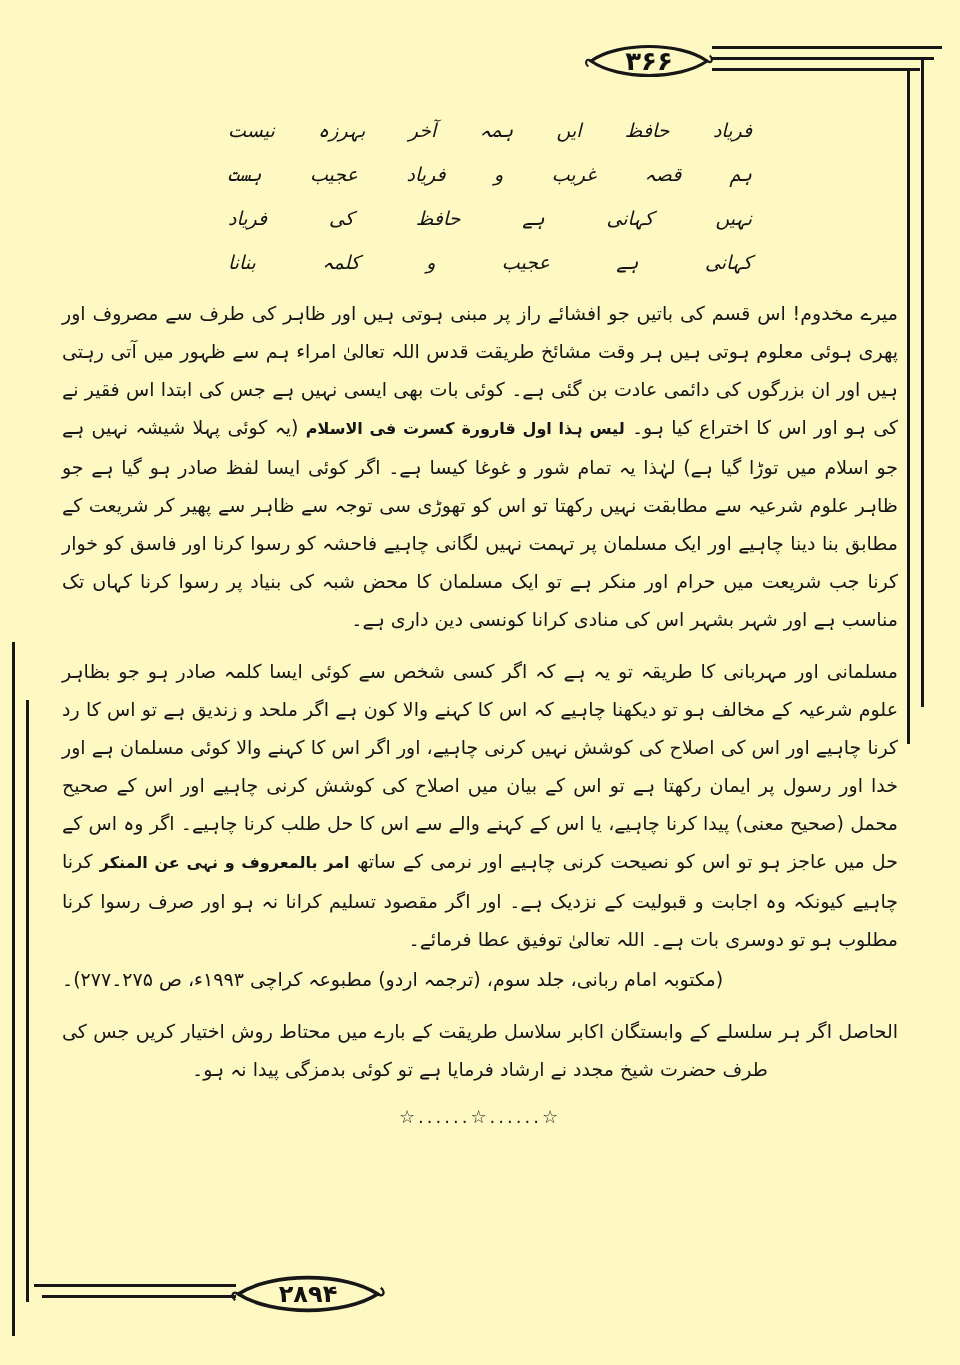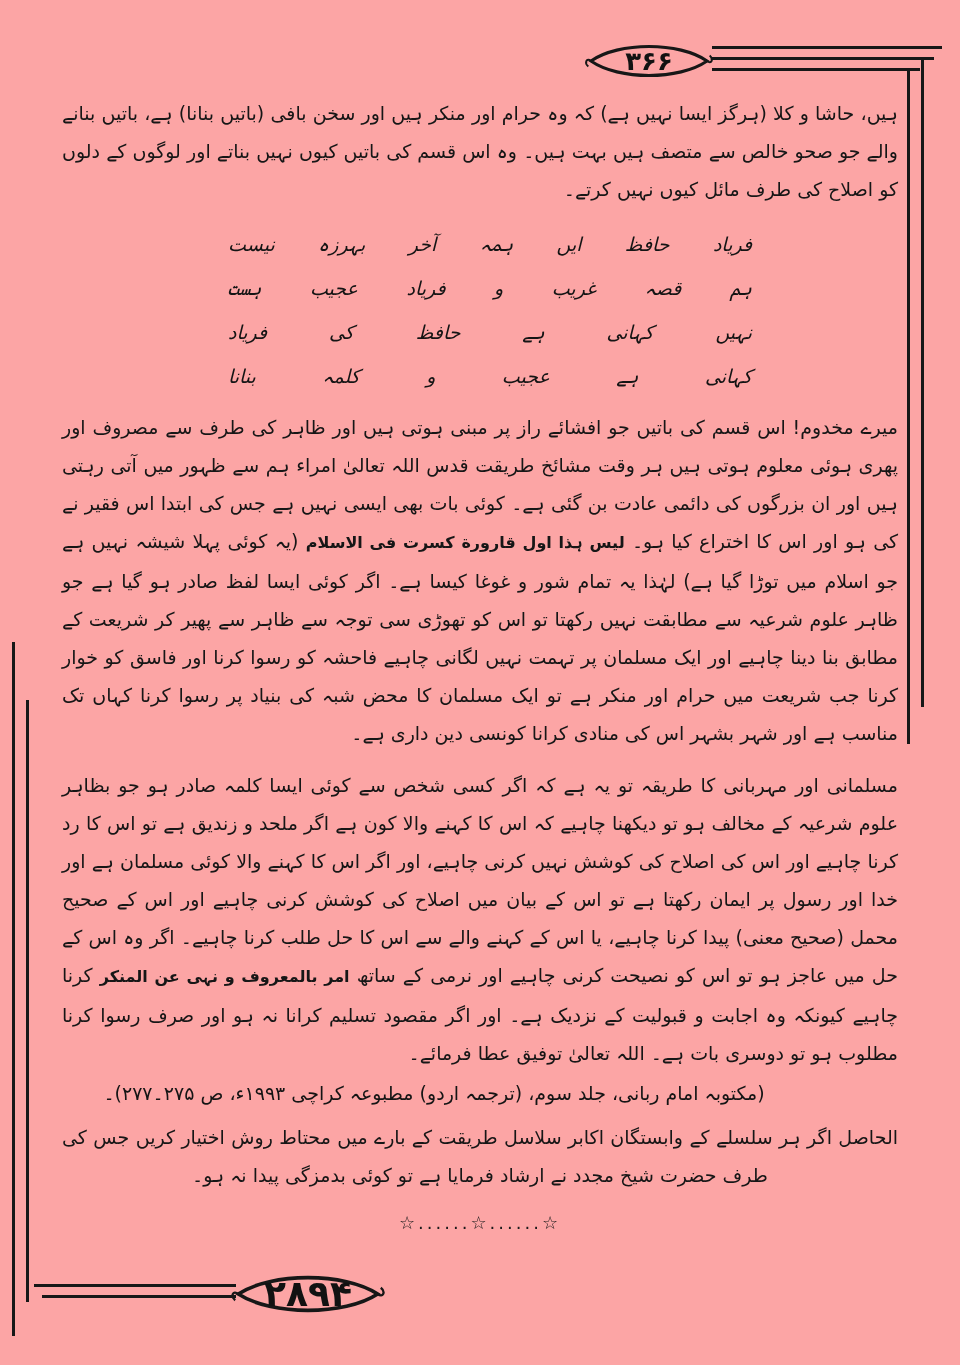--- a/index.html
+++ b/index.html
@@ -1,21 +1,21 @@
 <!DOCTYPE html>
 <html lang="ur" dir="rtl"><head>
 <meta charset="utf-8">
 <style>
   * { margin:0; padding:0; box-sizing:border-box; }
   html,body { background:#e9e9e7; }
   body { font-family:"DejaVu Sans", sans-serif; }
   .page {
     position:relative;
     width:960px; height:1365px;
-    background:#fca5a5;
+    background:#fef9c3;
     color:#141414;
     overflow:hidden;
     direction:rtl;
   }
   
   .line { position:absolute; background:#171717; }
   .hline { height:3px; }
   .vline { width:3px; }
   .h-top-1 { left:712px; top:46px;  width:230px; }
   .h-top-2 { left:712px; top:57px;  width:222px; }
@@ -33,54 +33,54 @@
     display:flex; align-items:center; justify-content:center;
   }
   .cartouche svg { position:absolute; inset:0; width:100%; height:100%; overflow:visible; }
   .cartouche .pagenum {
     position:relative; z-index:2;
     font-weight:bold; font-size:26px; letter-spacing:2px;
     color:#121212; line-height:1;
   }
   .cartouche.top { left:584px; top:38px; width:130px; height:46px; }
   .cartouche.bottom { left:230px; top:1268px; width:156px; height:52px; }
-  .cartouche.bottom .pagenum { font-size:36px; }
+  .cartouche.bottom .pagenum { font-size:24px; }
 
   
   .text-block {
     position:absolute;
     left:62px; top:94px; width:836px;
     direction:rtl;
   }
   .para {
     font-size:19px;
     line-height:38px;
     text-align:justify;
     text-justify:inter-word;
     color:#161616;
   }
   .gap-top { margin-top:14px; }
   .arabic { font-weight:bold; font-size:16px; }
-  .para-last { text-align-last:center; margin-top:6px; }
+  .para-last { text-align-last:center; margin-top:14px; }
 
   .poem { margin:14px 146px 10px 166px; }
   .poem-line {
     display:flex; justify-content:space-between; align-items:center;
     direction:rtl;
     height:44px;
     font-size:19px;
   }
   .poem-line span { white-space:nowrap;font-style:italic; }
 
   .citation {
     margin-top:2px;
     padding-right:92px;
     font-size:19px;
     line-height:38px;
-    text-align:center;
+    text-align:left;
   }
   .stars {
     margin-top:18px;
     text-align:center;
     font-size:18px;
     letter-spacing:3px;
     direction:ltr;
     color:#1a1a1a;
   }
 </style>
@@ -110,21 +110,20 @@
   <div class="cartouche bottom">
     <svg viewBox="0 0 150 50" preserveAspectRatio="none">
       <path d="M8,25 C40,4 110,4 142,25 C110,46 40,46 8,25 Z" fill="none" stroke="#171717" stroke-width="3.4"></path>
       <path d="M8,25 C3,21 0,27 5,31 M142,25 C147,29 150,23 145,19" fill="none" stroke="#171717" stroke-width="2.2"></path>
     </svg>
     <span class="pagenum">۲۸۹۴</span>
   </div>
 
   <div class="text-block">
 
-    <p class="para">ہیں، حاشا و کلا (ہرگز ایسا نہیں ہے) کہ وہ حرام اور منکر ہیں اور سخن بافی (باتیں بنانا) ہے، باتیں بنانے والے جو صحو خالص سے متصف ہیں بہت ہیں۔ وہ اس قسم کی باتیں کیوں نہیں بناتے اور لوگوں کے دلوں کو اصلاح کی طرف مائل کیوں نہیں کرتے۔</p>
 
     <div class="poem">
       <div class="poem-line">
         <span>فریاد</span>
         <span>حافظ</span>
         <span>ایں</span>
         <span>ہمہ</span>
         <span>آخر</span>
         <span>بہرزہ</span>
         <span>نیست</span>

